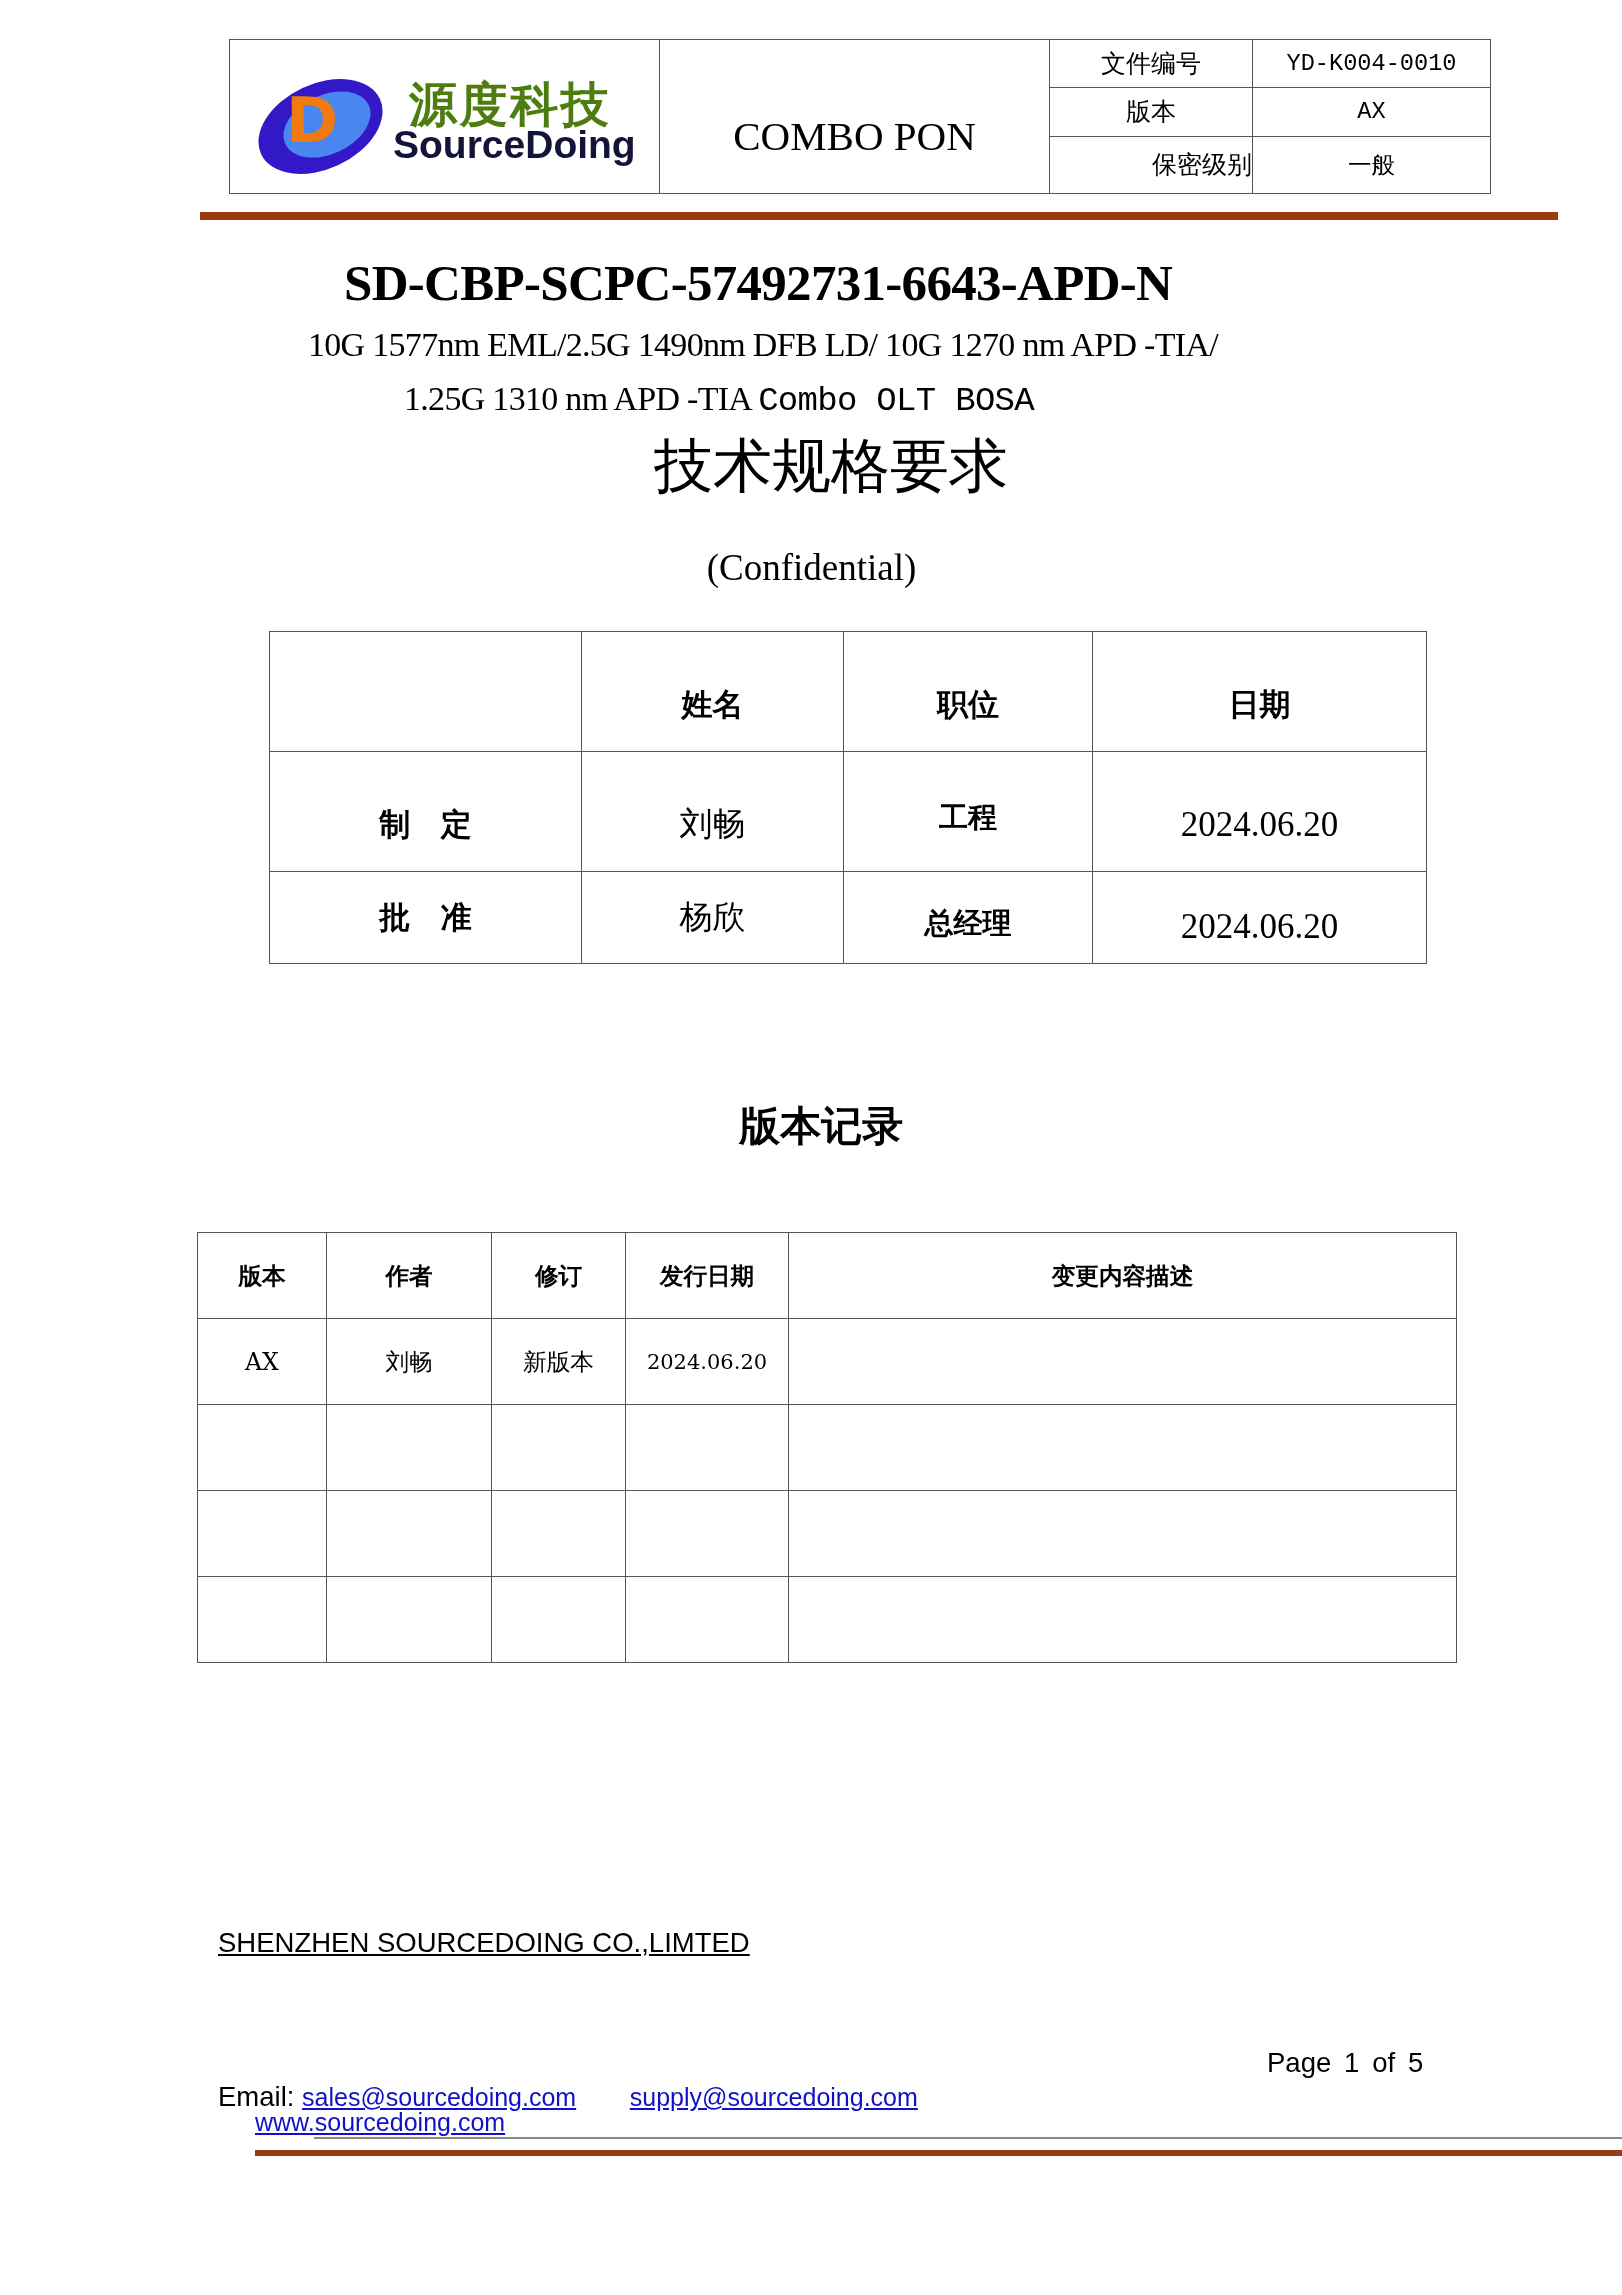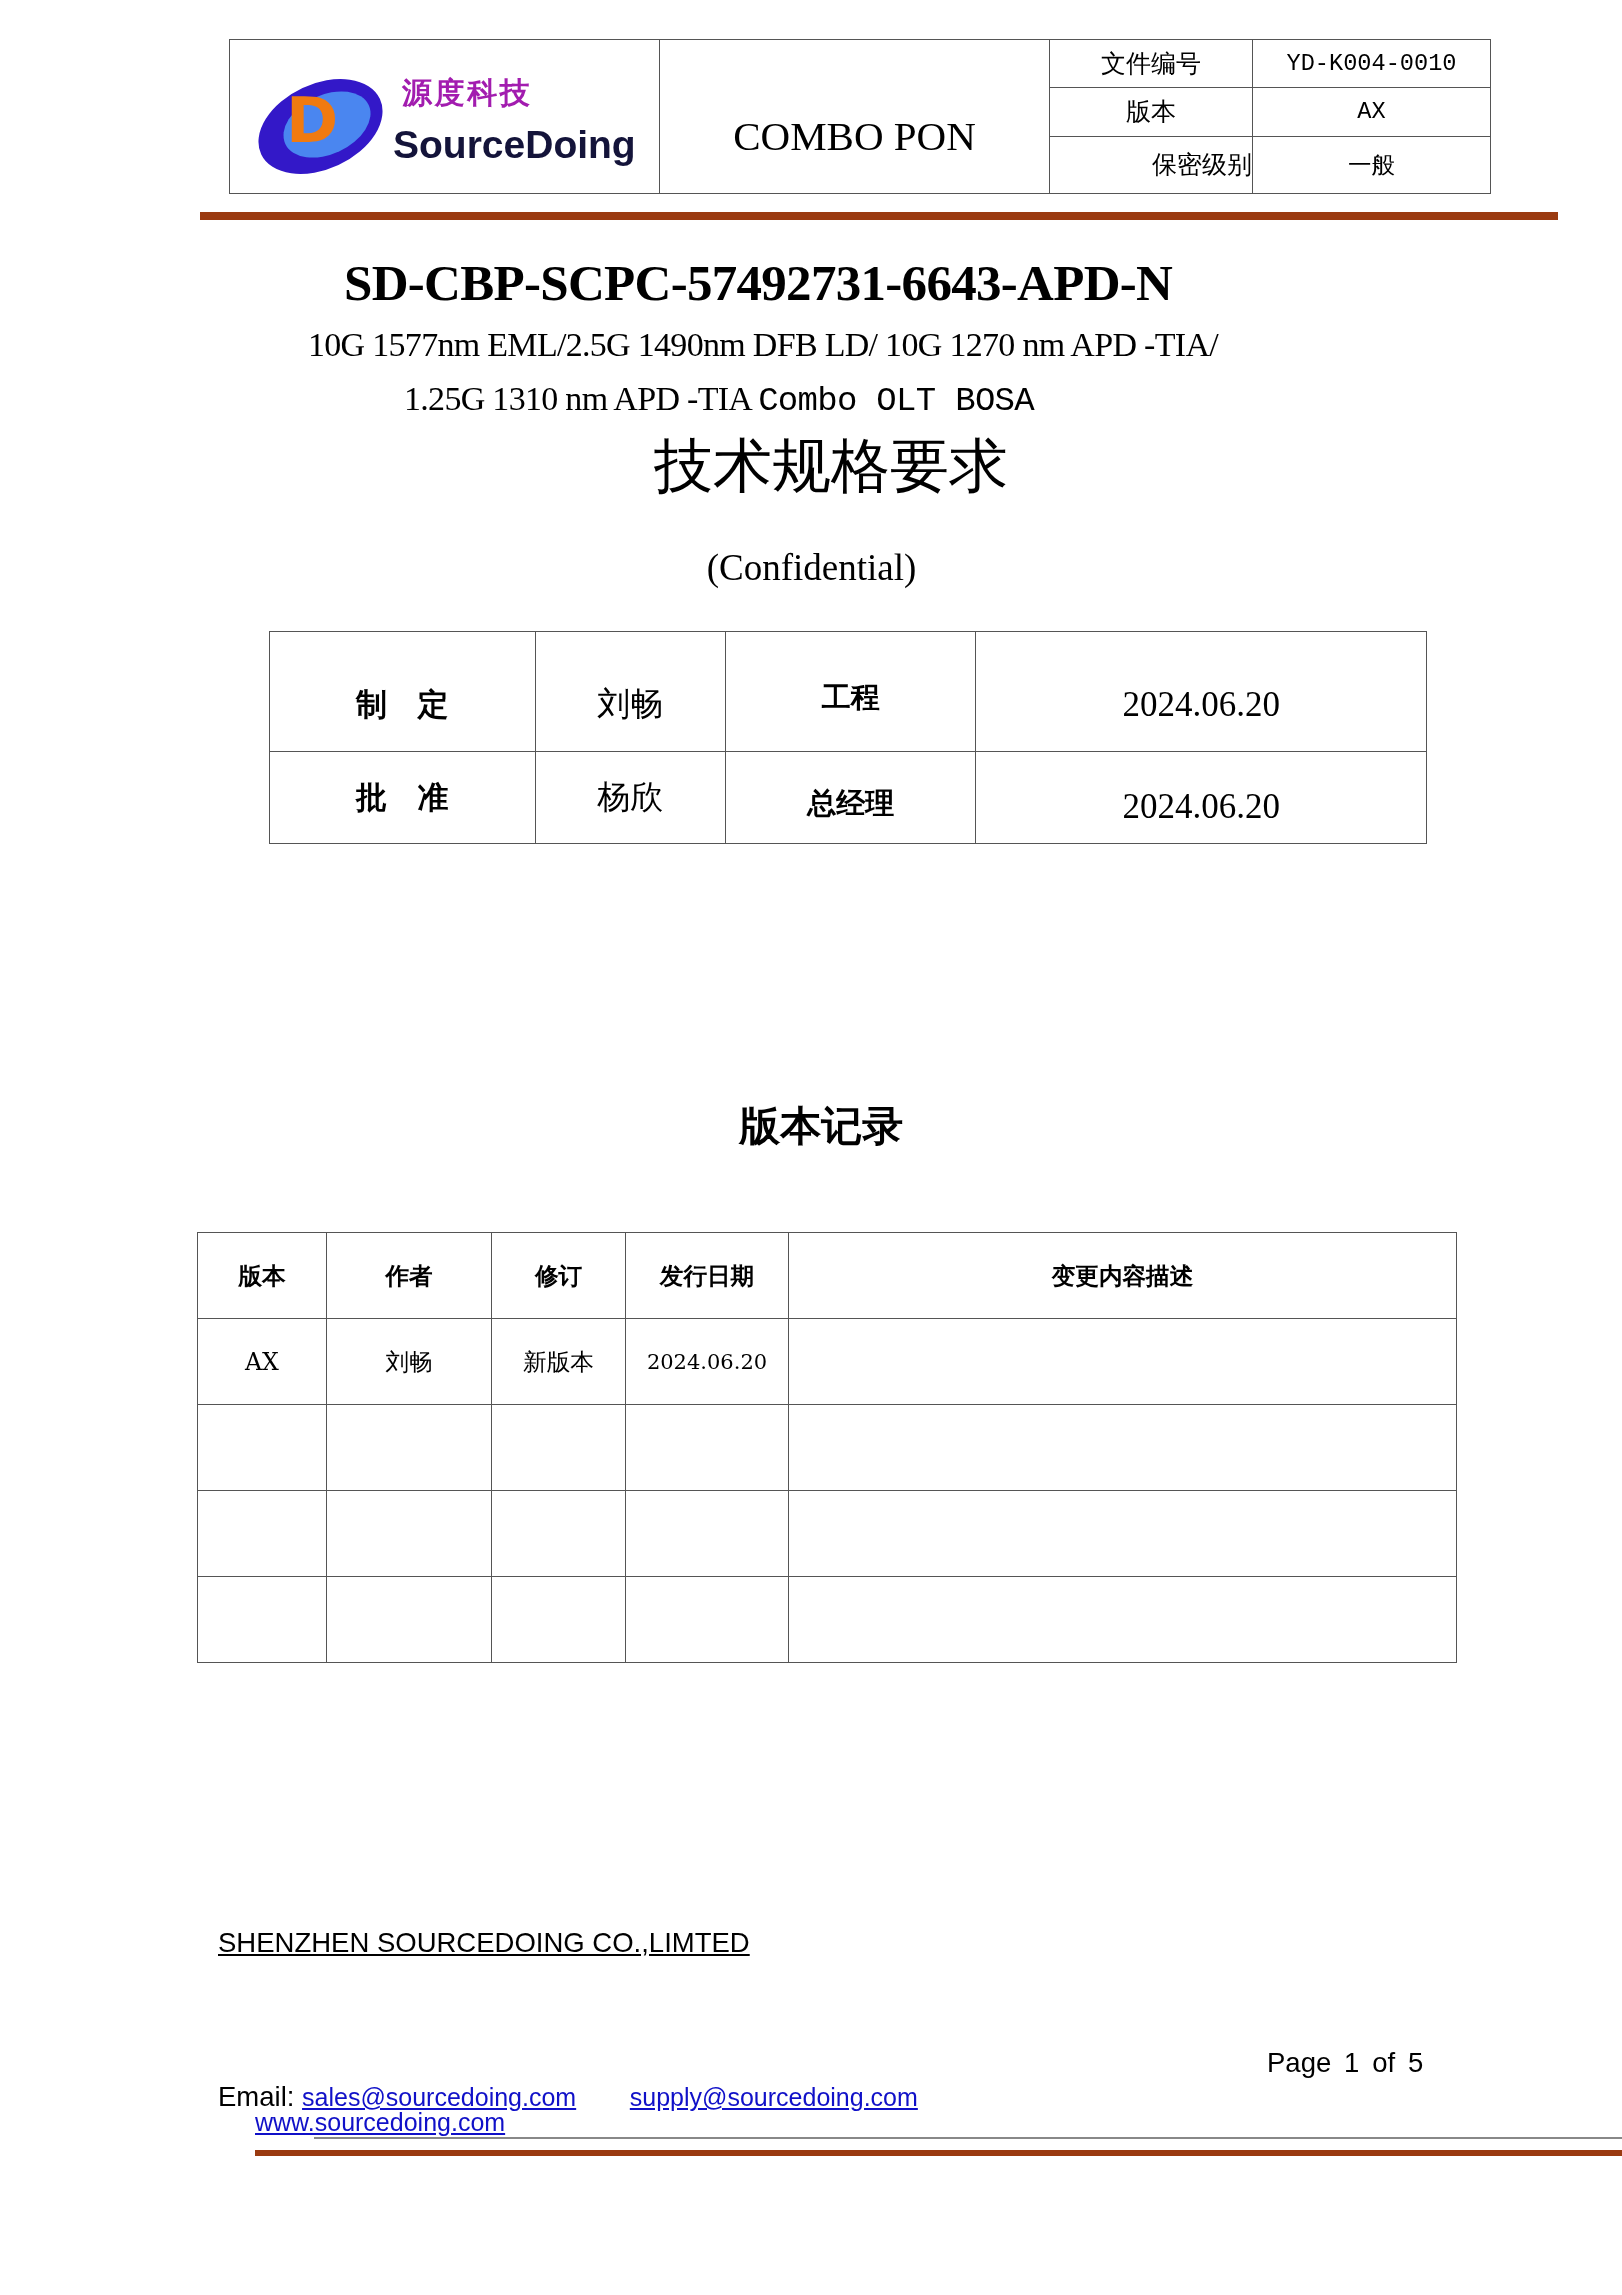--- a/index.html
+++ b/index.html
@@ -10,21 +10,21 @@
   #hdr { left:229px; top:39px; width:1262px; height:155px; border:1.3px solid #666; }
   #hdr td { border:0.7px solid #555; padding:0; text-align:center; vertical-align:middle; }
   #hdr .logo-cell { width:429px; }
   #hdr .prod-cell { width:389px; font-size:41px; font-family:"Liberation Serif", serif; padding-top:39px; }
   #hdr .lbl { width:202px; font-size:25px; font-family:"DejaVu Serif", serif; height:47px; }
   #hdr .val { font-size:23.6px; font-family:"Liberation Mono", monospace; }
   .logo { position:relative; width:393px; height:105px; margin:0 auto; }
   .logo .ring { position:absolute; left:6.5px; top:19.6px; width:131px; height:85px; border-radius:50%; background:#3318c8; transform:rotate(-25deg); }
   .logo .ring-inner { position:absolute; left:33px; top:31px; width:92px; height:59px; border-radius:50%; background:#4a86f0; transform:rotate(-25deg); }
   .logo .d-letter { position:absolute; left:38px; top:19.6px; font-family:"DejaVu Sans", sans-serif; font-weight:bold; font-size:63px; color:#f07a10; }
-  .logo .cn { position:absolute; left:154px; top:9.2px; font-family:"DejaVu Sans", sans-serif; font-weight:bold; font-size:30px; color:#a21caf; letter-spacing:2.6px; }
+  .logo .cn { position:absolute; left:161px; top:9.2px; font-family:"DejaVu Sans", sans-serif; font-weight:bold; font-size:48px; color:#4d7c0f; letter-spacing:2.6px; }
   .logo .en { position:absolute; left:145px; top:59px; font-family:"Liberation Sans", sans-serif; font-weight:bold; font-size:39px; color:#14143a; }
   .rule-brown { background:#9a3a10; }
   .rule-gray { background:#888; }
   #title { left:0; width:1623px; top:254px; text-align:left; }
   #title span { position:absolute; left:344px; font-weight:bold; font-size:51px; letter-spacing:-0.7px; white-space:nowrap; }
   .sub { font-size:34px; white-space:nowrap; letter-spacing:-0.7px; }
   .sub .sans { font-family:Liberation Mono, monospace; }
   #spec { left:0; width:1623px; top:427px; text-align:center; font-size:59px; font-family:"DejaVu Serif", serif; padding-left:39px; box-sizing:border-box; }
   #conf { left:0; width:1623px; top:546px; text-align:center; font-size:37px; box-sizing:border-box; }
   
@@ -84,20 +84,26 @@
 </div>
 <div class="abs sub" style="left:308px; top:326px;">10G 1577nm EML/2.5G 1490nm DFB LD/ 10G 1270 nm APD -TIA/</div>
 <div class="abs sub" style="left:404px; top:380px;">
   <span>1.25G 1310 nm APD -TIA </span><span class="sans">Combo OLT BOSA</span>
 </div>
 <div id="spec" class="abs">技术规格要求</div>
 <div id="conf" class="abs">(Confidential)</div>
 
 <table id="appr" class="abs">
   <tbody>
+      <tr>
+    <td class="h" style="width:311px;"></td>
+    <td class="h" style="width:261px;">姓名</td>
+    <td class="h" style="width:248px;">职位</td>
+    <td class="h">日期</td>
+  </tr>
   <tr class="r">
     <td class="role" style="height:93px; padding-top:26px;">制 定</td>
     <td class="name" style="padding-top:26px;">刘畅</td>
     <td class="pos" style="padding-top:13px;">工程</td>
     <td class="date" style="padding-top:26px;">2024.06.20</td>
   </tr>
   <tr class="r">
     <td class="role" style="height:91px;">批 准</td>
     <td class="name">杨欣</td>
     <td class="pos" style="padding-top:13px;">总经理</td>

